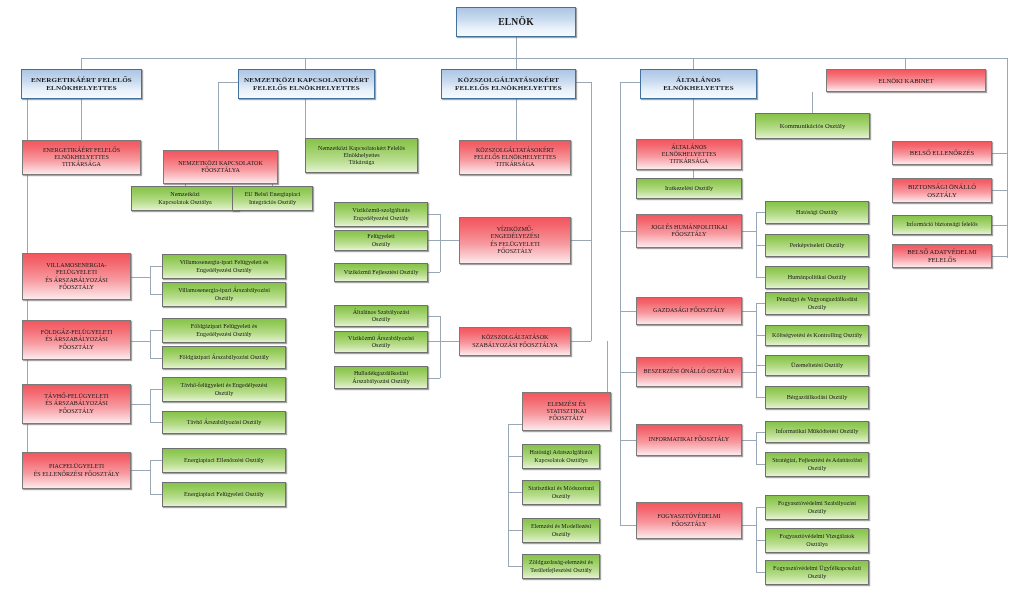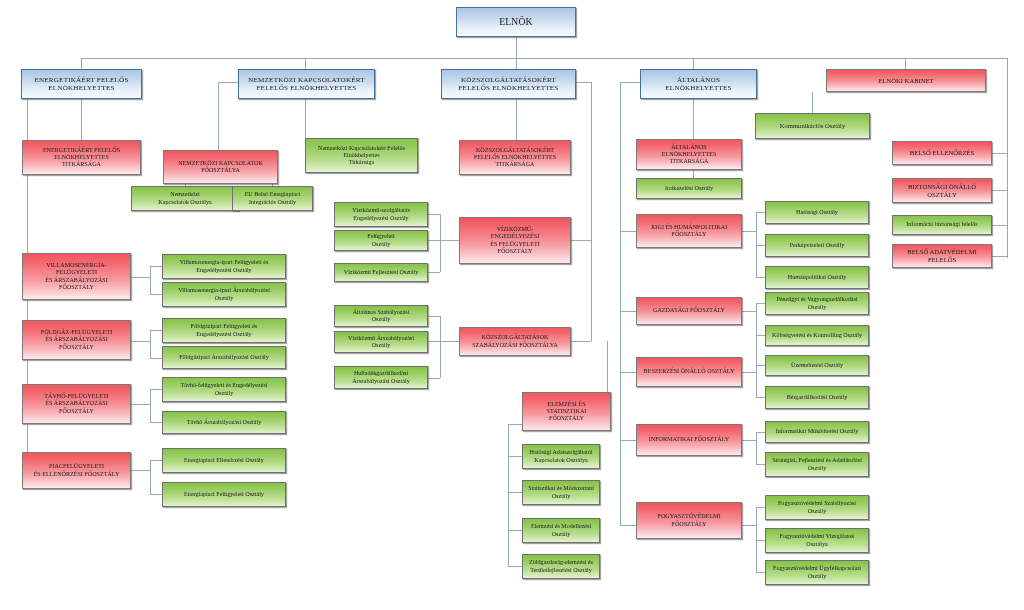--- a/index.html
+++ b/index.html
@@ -27,21 +27,21 @@
     line-height:1.18;
     color:#1a1a1a;
     padding:1px 3px;
     overflow:hidden;
   }
   .box span{display:block;width:100%;}
 
   .blue{
     background:linear-gradient(to bottom,#adc6e4 0%,#c7d9ee 38%,#e8f1fa 72%,#f6fafd 100%);
     border-color:#41719c;
-    font-weight:normal;
+    font-weight:bold;
     letter-spacing:.2px;
   }
   .red{
     background:linear-gradient(to bottom,#f2575f 0%,#f4666e 18%,#f79aa0 58%,#fbd2d6 88%,#fdeaec 100%);
     border-color:#7a7a7a;
   }
   .green{
     background:linear-gradient(to bottom,#86c34a 0%,#97cc5e 25%,#b6dc8a 62%,#d6ecbb 90%,#e6f3d5 100%);
     border-color:#6f6f6f;
   }

